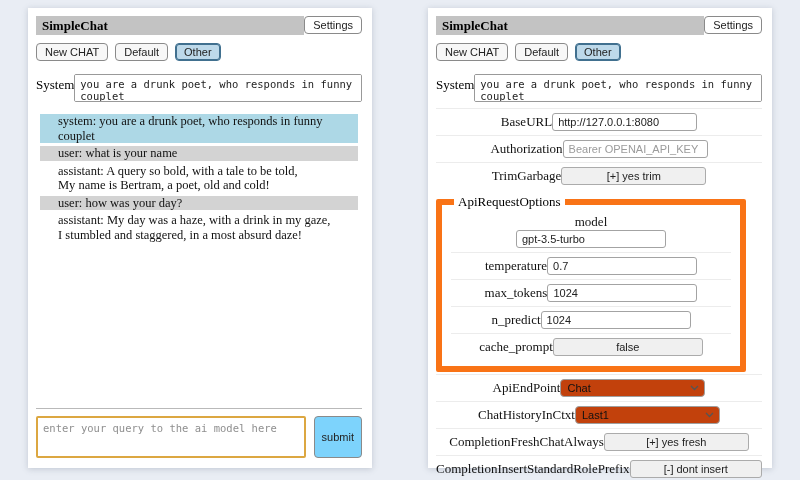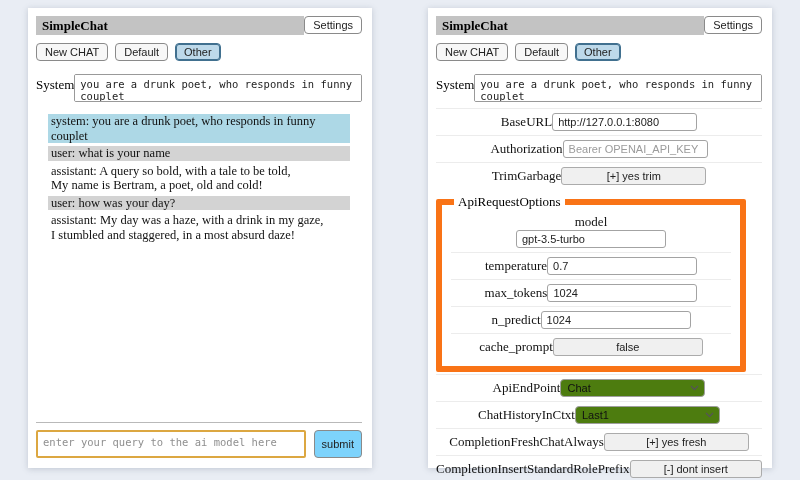--- a/index.html
+++ b/index.html
@@ -32,48 +32,48 @@
   .btn.selected{background:var(--selected-session-bg);border-color:var(--selected-session-border);box-shadow:0 0 0 1px var(--selected-session-border) inset;}
 
   .system-row{display:flex;margin-top:13px;align-items:flex-start;}
   .system-row label{font-size:13px;padding-top:3px;}
   .system-input{
     flex:1;height:28px;resize:none;font-family:"DejaVu Sans Mono",monospace;font-size:10.5px;
     color:#1d1d1d;border:1px solid #999;border-radius:2px;padding:3px 5px;line-height:12px;outline:none;background:#fff;
   }
 
   .chat-area{margin-top:9px;}
-  .msg{font-size:12.5px;line-height:1.16;margin:3px 12px;padding:0 3px;white-space:pre-line;color:#111;}
+  .msg{font-size:12.5px;line-height:1.16;margin:3px 4px;padding:0 18px;white-space:pre-line;color:#111;}
   .msg.role-system{background:var(--system-msg-bg);}
   .msg.role-user{background:var(--user-msg-bg);}
   .msg.role-assistant{background:transparent;}
 
   .spacer{flex:1;}
   hr.footer-rule{border:none;border-top:1px solid #b9b9b9;margin:0 0 7px 0;width:100%;}
   .input-row{display:flex;gap:8px;align-items:stretch;}
   .query-input{
-    flex:1;height:28px;resize:none;font-family:"DejaVu Sans Mono",monospace;font-size:10.5px;
+    flex:1;height:42px;resize:none;font-family:"DejaVu Sans Mono",monospace;font-size:10.5px;
     border:1px solid #999;border-radius:2px;padding:4px 5px;outline:none;color:#333;background:#fff;
   }
   .query-input::placeholder{color:#8f8f8f;}
   .query-input.focused{border:2px solid var(--query-focus-border);}
   .submit-btn{align-self:stretch;padding:1px 7px;}
 
   .settings-list{margin-top:6px;display:flex;flex-direction:column;}
   .setting-row{
     display:flex;justify-content:center;align-items:center;
     padding:4px 0;border-top:1px solid #ececec;
   }
   .setting-label{font-size:13px;color:#111;}
   .ctl{width:145px;font-family:"Liberation Sans",sans-serif;font-size:11px;}
   .ctl.text-input{border:1px solid #a3a3a3;border-radius:3px;padding:2px 5px;height:18px;color:#222;outline:none;background:#fff;}
   .ctl.text-input::placeholder{color:#9b9b9b;}
   .ctl.toggle-btn{background:#f0f0f0;border:1px solid #ababab;border-radius:3px;padding:2px 0;height:18px;text-align:center;color:#222;line-height:12px;}
   .ctl.select{
-    position:relative;background:#4d7c0f;border:1px solid #9f9f9f;border-radius:4px;height:18px;
+    position:relative;background:#c2410c;border:1px solid #9f9f9f;border-radius:4px;height:18px;
     padding:2px 18px 2px 6px;color:#111;line-height:12px;cursor:default;
   }
   .ctl.select .chev{position:absolute;right:5px;top:5px;display:block;width:9px;height:6px;}
   fieldset.aro{
     margin:5px 16px 2px 0;border:6px solid #f97316;border-radius:2px;padding:0 9px 6px 9px;
   }
   fieldset.aro legend{font-size:13px;padding:0 4px;margin-left:3px;}
   fieldset.aro .setting-row{padding:4px 0;}
   fieldset.aro .setting-row:first-of-type{border-top:none;flex-direction:column;}
   fieldset.aro .ctl{width:150px;}

